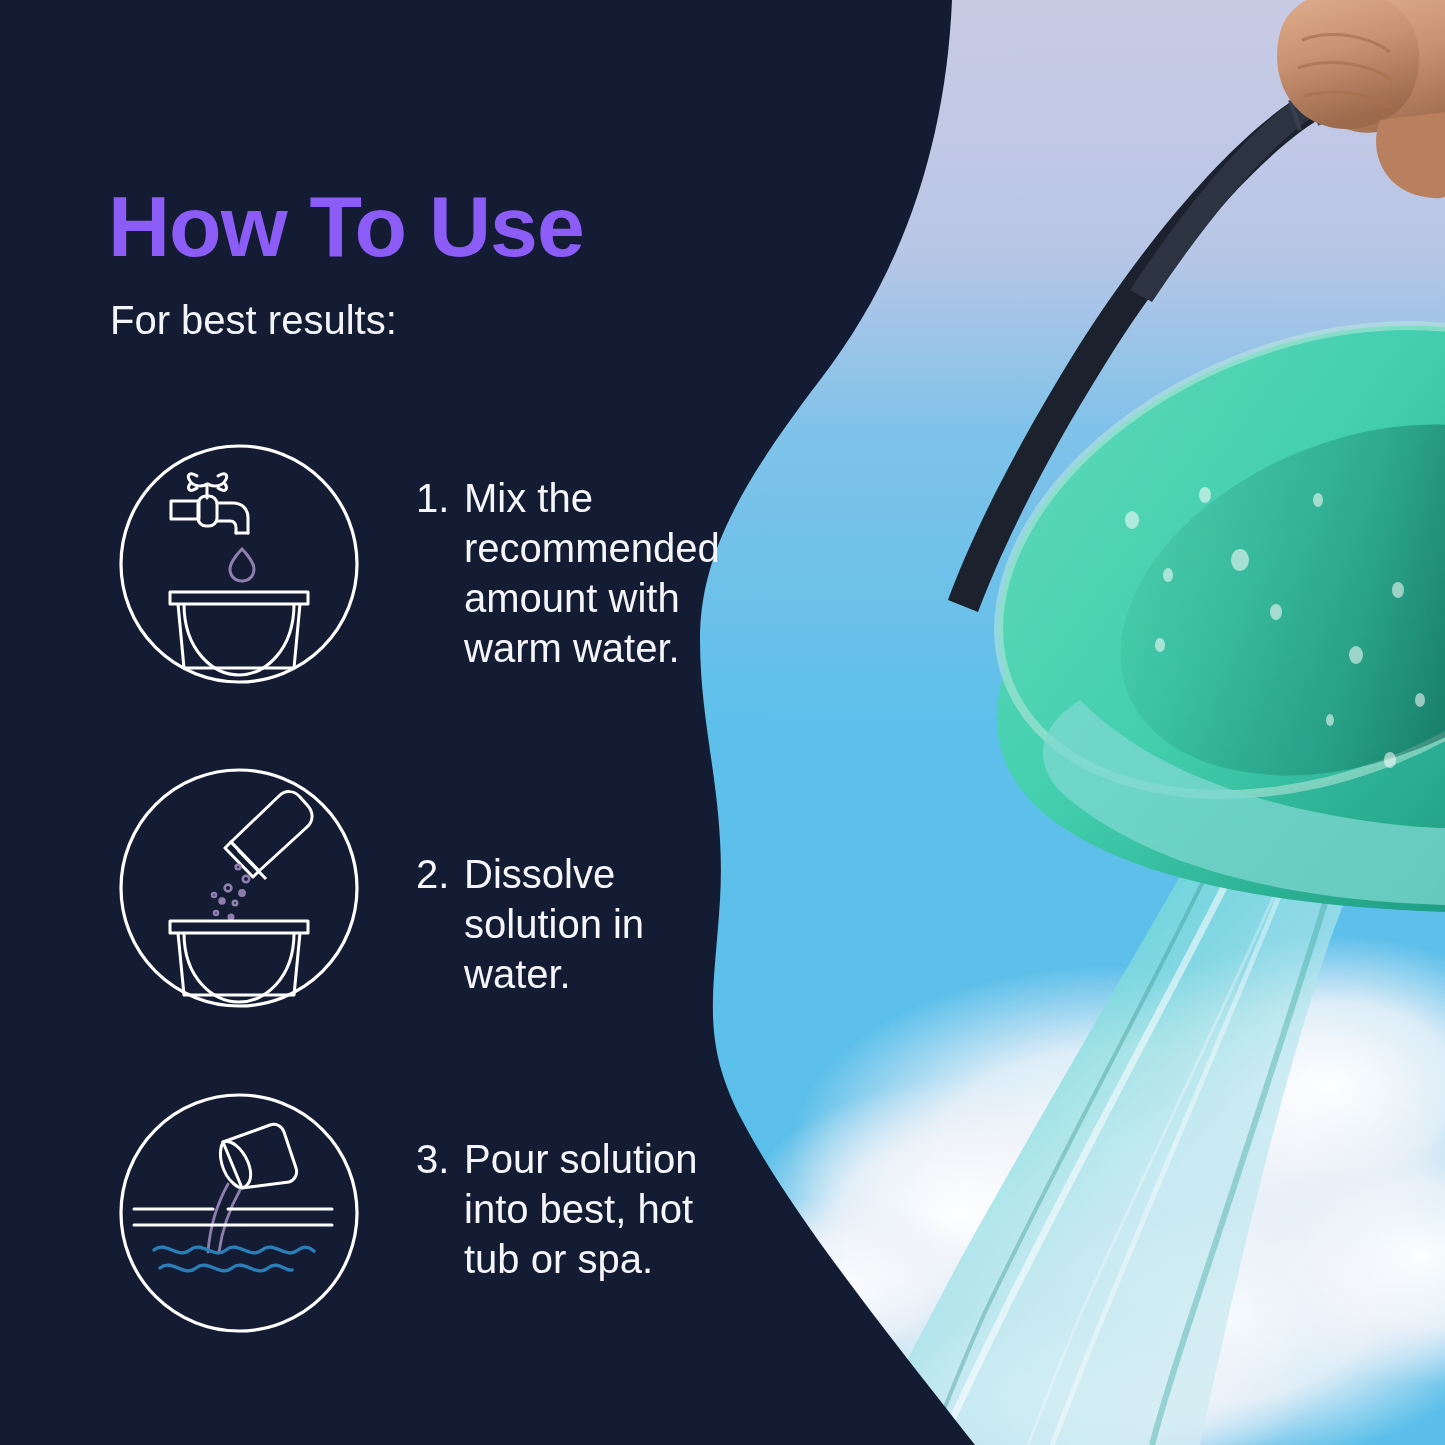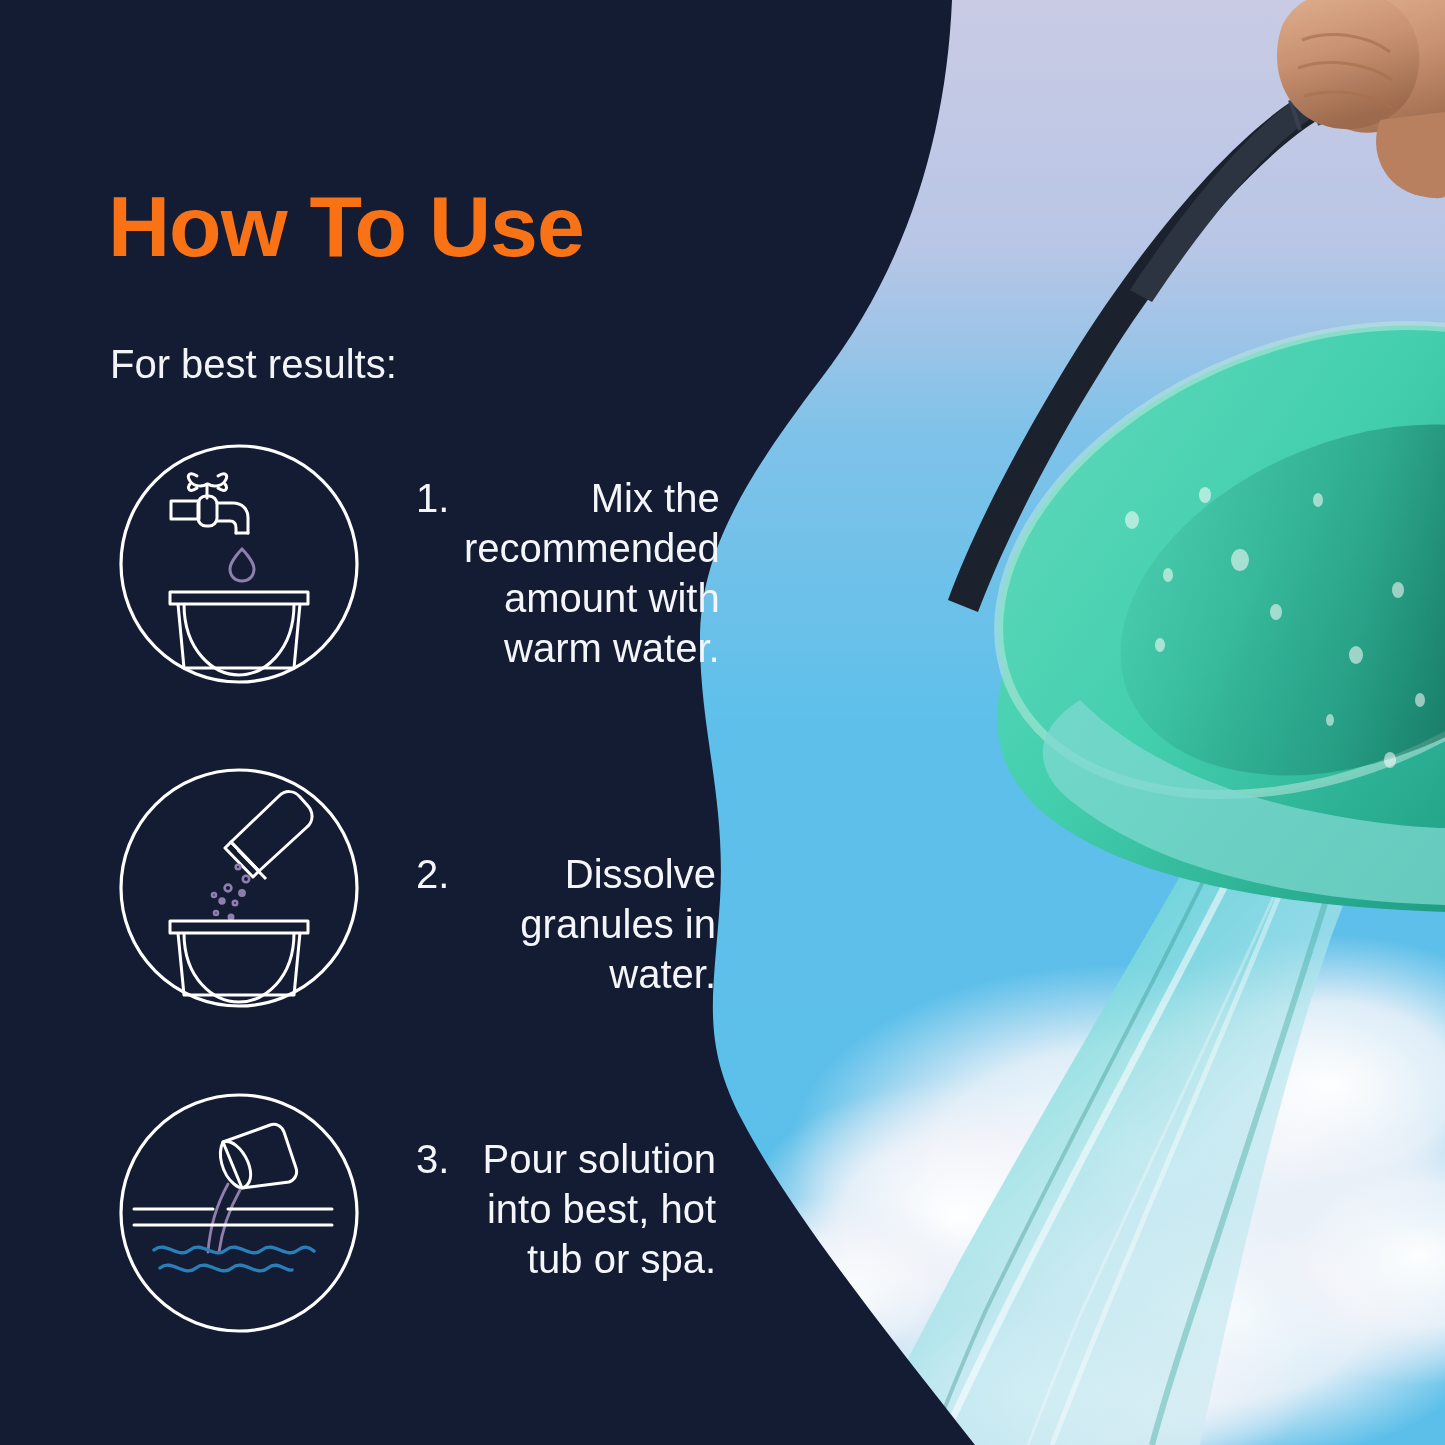--- a/index.html
+++ b/index.html
@@ -17,45 +17,45 @@
   
   .navy-panel{position:absolute;inset:0;width:1445px;height:1445px;pointer-events:none;}
   .navy-panel svg{display:block;width:1445px;height:1445px;}
 
   
   .content{position:absolute;left:0;top:0;width:760px;height:1445px;}
 
   .title{
     position:absolute;left:108px;top:125px;
     font-size:86px;line-height:1;font-weight:bold;
-    color:#f97316;letter-spacing:-1px;
+    color:#8b5cf6;letter-spacing:-1px;
   }
   .subtitle{
     position:absolute;left:110px;top:300px;
-    font-size:40px;line-height:1;color:#f2f4f8;font-weight:normal;margin-top:44px;
+    font-size:40px;line-height:1;color:#f2f4f8;font-weight:normal;
   }
 
   .step{position:absolute;left:0;width:760px;height:240px;}
   .step-1{top:443px;}
   .step-2{top:767px;}
   .step-3{top:1092px;}
 
   .step-icon{position:absolute;left:118px;top:0;width:242px;height:242px;}
   .step-icon svg{display:block;width:242px;height:242px;}
 
   .step-text{
     position:absolute;left:416px;top:0;width:300px;
     color:#f4f6fa;font-size:40px;line-height:50px;
     display:flex;
   }
   .step-1 .step-text{top:30px;}
   .step-2 .step-text{top:82px;}
   .step-3 .step-text{top:42px;}
   .step-num{flex:0 0 auto;width:48px;}
-  .step-body{flex:1 1 auto;text-align:right;}
+  .step-body{flex:1 1 auto;}
 </style>
 </head>
 <body>
 
 <div class="poster">
 
   <div class="photo">
     <svg viewBox="0 0 1445 1445" xmlns="http://www.w3.org/2000/svg" aria-hidden="true">
       <defs>
         <linearGradient id="sky" x1="0" y1="0" x2="0" y2="1">
@@ -266,21 +266,21 @@
 
           <g fill="none" stroke="#ffffff" stroke-width="3" stroke-linejoin="round">
             <path d="M52 154 L190 154 L190 166 L52 166 Z"></path>
             <path d="M60 166 L66 228 L176 228 L182 166"></path>
             <path d="M66 166 C66 212, 96 235, 121 235 C146 235, 176 212, 176 166"></path>
           </g>
         </svg>
       </div>
       <div class="step-text">
         <span class="step-num">2.</span>
-        <span class="step-body">Dissolve granules in water.</span>
+        <span class="step-body">Dissolve solution in water.</span>
       </div>
     </div>
 
     <div class="step step-3">
       <div class="step-icon">
         <svg viewBox="0 0 242 242" xmlns="http://www.w3.org/2000/svg" aria-hidden="true">
           <circle cx="121" cy="121" r="118" fill="none" stroke="#ffffff" stroke-width="3.2"></circle>
 
           <g fill="none" stroke="#ffffff" stroke-width="3" stroke-linejoin="round">
             <path d="M105 50 L152 33 C158 31, 164 34, 166 40 L178 76 C180 82, 177 88, 171 90 L124 96 Z"></path>

